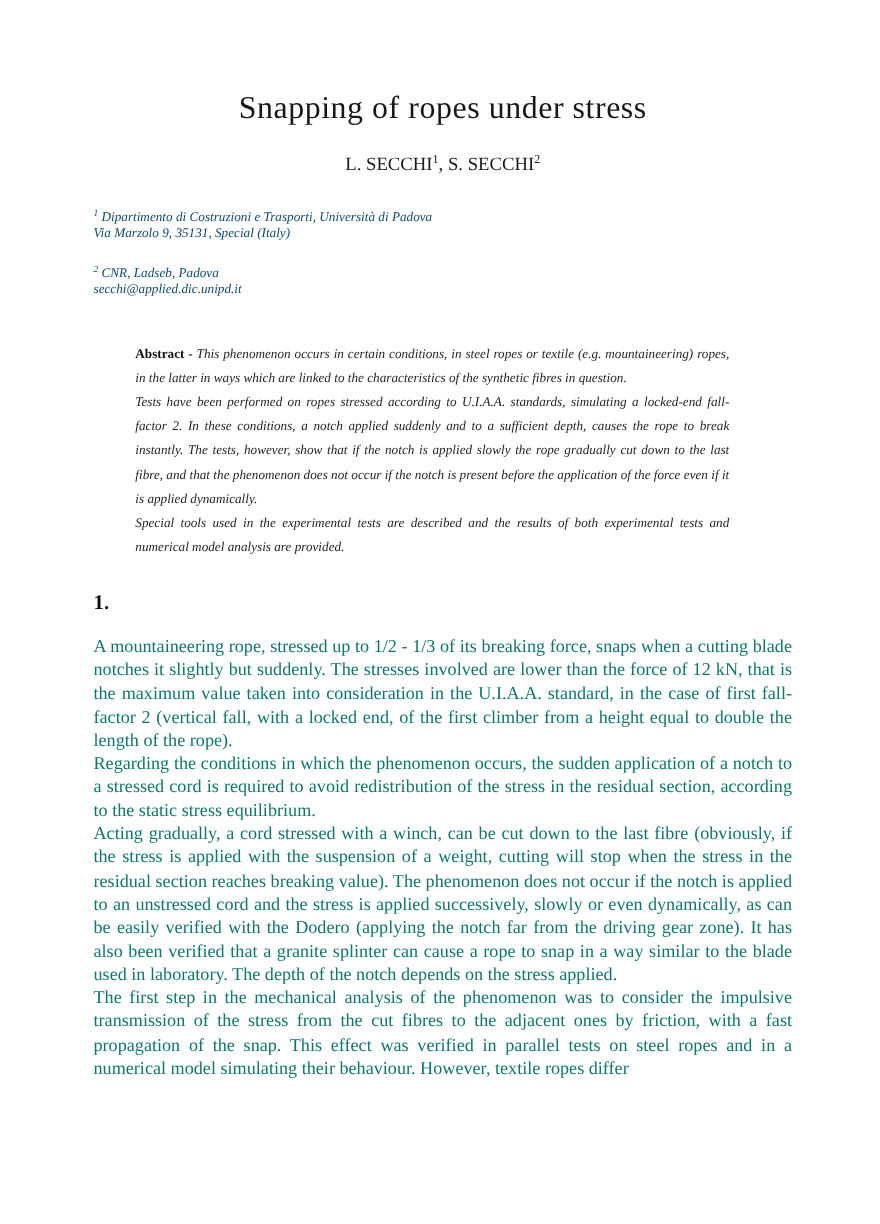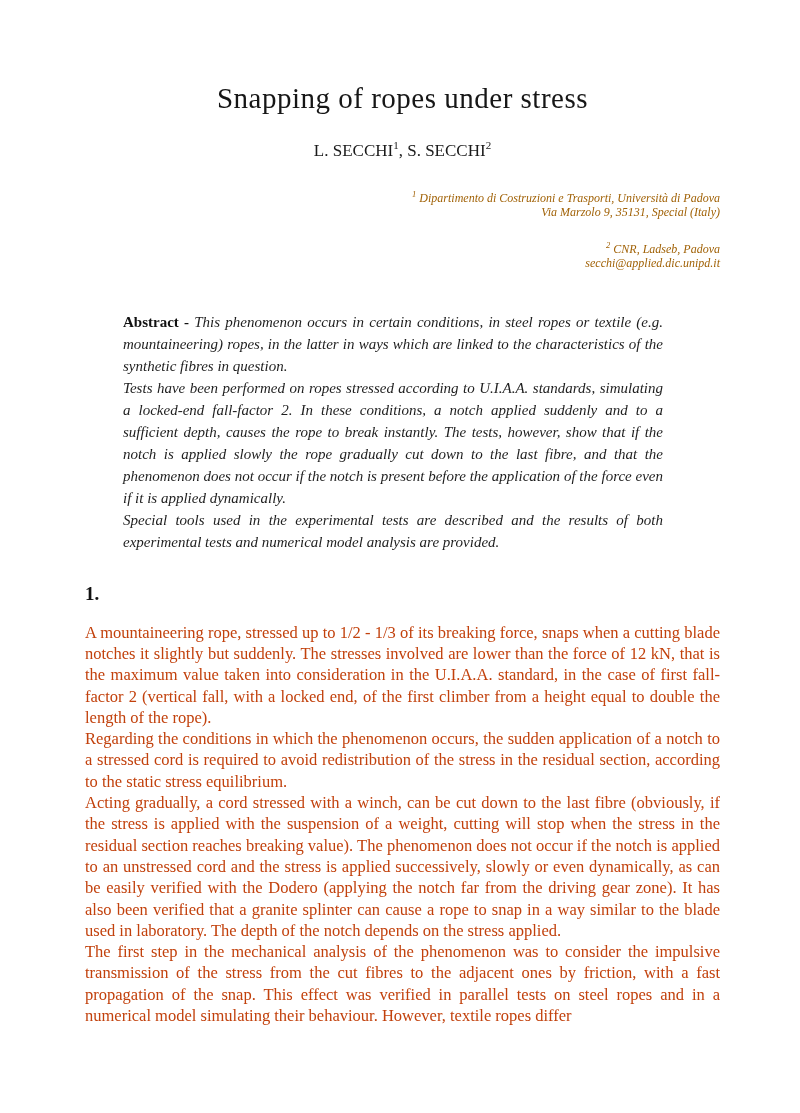--- a/index.html
+++ b/index.html
@@ -34,35 +34,35 @@
   .authors {
     margin-top: 24px;
     text-align: center;
     font-size: 17px;
     color: #1a1a1a;
   }
   .authors sup {
     font-size: 11px;
   }
   .affiliation {
-    text-align: right;
+    text-align: left;
     font-style: italic;
     font-size: 12px;
     line-height: 14.5px;
-    color: #a16207;
+    color: #0c4a6e;
   }
   .affiliation-1 { margin-top: 26px; }
   .affiliation-2 { margin-top: 18px; }
   .affiliation sup { font-size: 8.5px; font-style: italic; }
   .abstract {
     margin-top: 40px;
     margin-left: 38px;
     margin-right: 57px;
     font-style: italic;
-    font-size: 15px;
+    font-size: 12px;
     line-height: 22px;
     text-align: justify;
     color: #1e1e1e;
   }
   .abstract p { margin: 0; }
   .abstract .abs-label {
     font-style: normal;
     font-weight: bold;
     color: #111111;
   }
@@ -75,21 +75,21 @@
   }
   .section-number {
     width: 38px;
     flex: 0 0 38px;
   }
   .body-text {
     margin-top: 17px;
     font-size: 16.5px;
     line-height: 21.3px;
     text-align: justify;
-    color: #c2410c;
+    color: #0f766e;
   }
   .body-text p { margin: 0; }
   .page-bottom-edge {
     position: absolute;
     left: 0;
     bottom: 0;
     width: 100%;
     height: 7px;
     background: #0d0d0d;
     border-top: 1px solid #4a4a4a;

